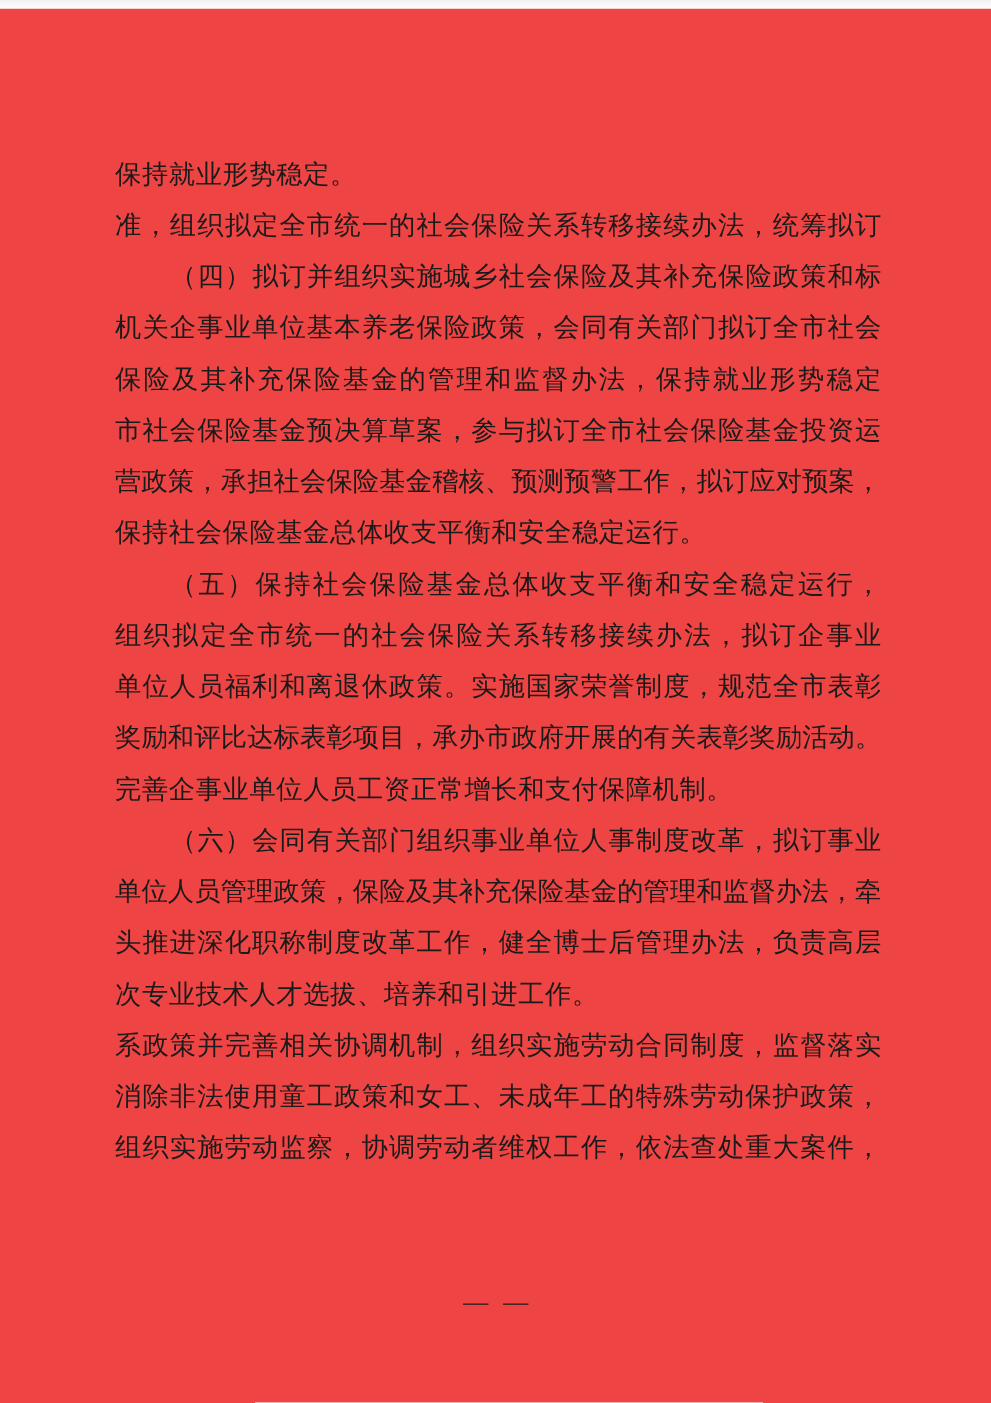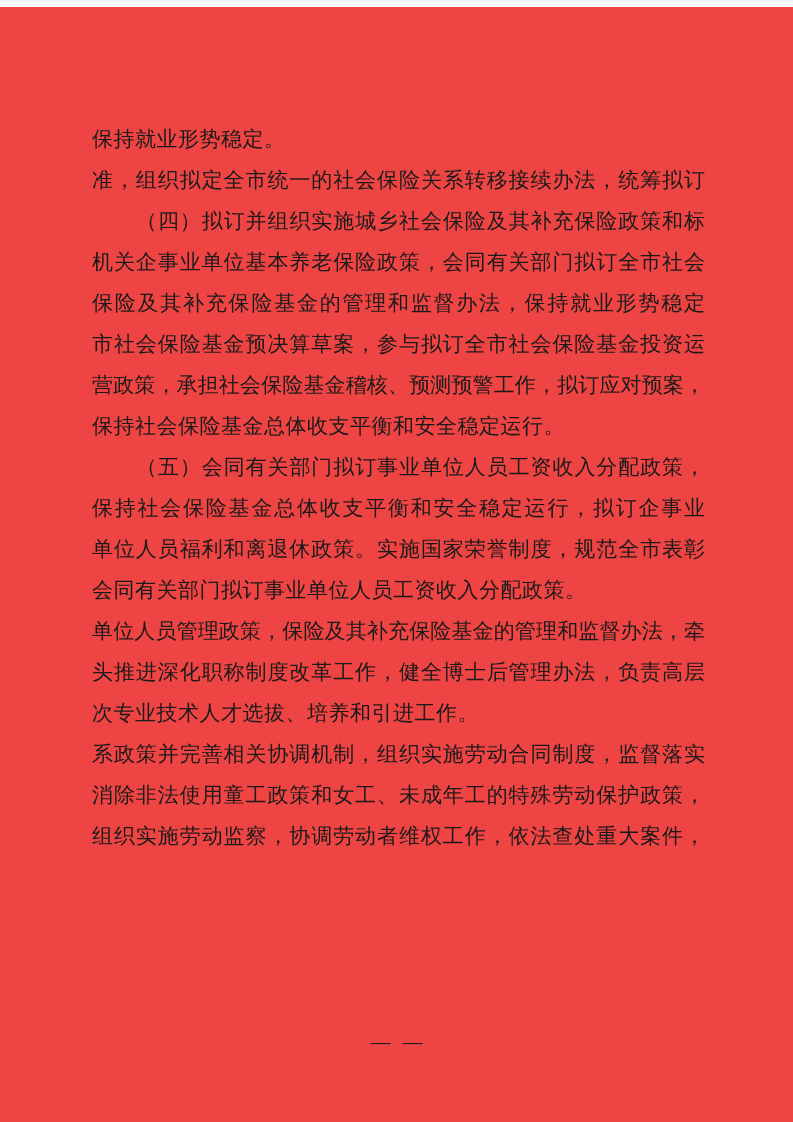--- a/index.html
+++ b/index.html
@@ -74,26 +74,28 @@
       <div class="paragraph">
         <div class="line full">准，组织拟定全市统一的社会保险关系转移接续办法，统筹拟订</div>
         <div class="line full indent">（四）拟订并组织实施城乡社会保险及其补充保险政策和标</div>
         <div class="line full">机关企事业单位基本养老保险政策，会同有关部门拟订全市社会</div>
         <div class="line full">保险及其补充保险基金的管理和监督办法，保持就业形势稳定</div>
         <div class="line full">市社会保险基金预决算草案，参与拟订全市社会保险基金投资运</div>
         <div class="line full">营政策，承担社会保险基金稽核、预测预警工作，拟订应对预案，</div>
         <div class="line part">保持社会保险基金总体收支平衡和安全稳定运行。</div>
       </div>
       <div class="paragraph">
-        <div class="line full indent">（五）会同有关部门拟订事业单位人员工资收入分配政策，</div>
-        <div class="line full">保持社会保险基金总体收支平衡和安全稳定运行，拟订企事业</div>
+        <div class="line full indent">（五）保持社会保险基金总体收支平衡和安全稳定运行，</div>
+        <div class="line full">组织拟定全市统一的社会保险关系转移接续办法，拟订企事业</div>
         <div class="line full">单位人员福利和离退休政策。实施国家荣誉制度，规范全市表彰</div>
-        <div class="line part">会同有关部门拟订事业单位人员工资收入分配政策。</div>
+        <div class="line full">奖励和评比达标表彰项目，承办市政府开展的有关表彰奖励活动。</div>
+        <div class="line part">完善企事业单位人员工资正常增长和支付保障机制。</div>
       </div>
       <div class="paragraph">
+        <div class="line full indent">（六）会同有关部门组织事业单位人事制度改革，拟订事业</div>
         <div class="line full">单位人员管理政策，保险及其补充保险基金的管理和监督办法，牵</div>
         <div class="line full">头推进深化职称制度改革工作，健全博士后管理办法，负责高层</div>
         <div class="line part">次专业技术人才选拔、培养和引进工作。</div>
       </div>
       <div class="paragraph">
         <div class="line full">系政策并完善相关协调机制，组织实施劳动合同制度，监督落实</div>
         <div class="line full">消除非法使用童工政策和女工、未成年工的特殊劳动保护政策，</div>
         <div class="line full">组织实施劳动监察，协调劳动者维权工作，依法查处重大案件，</div>
       </div>
     </div>

